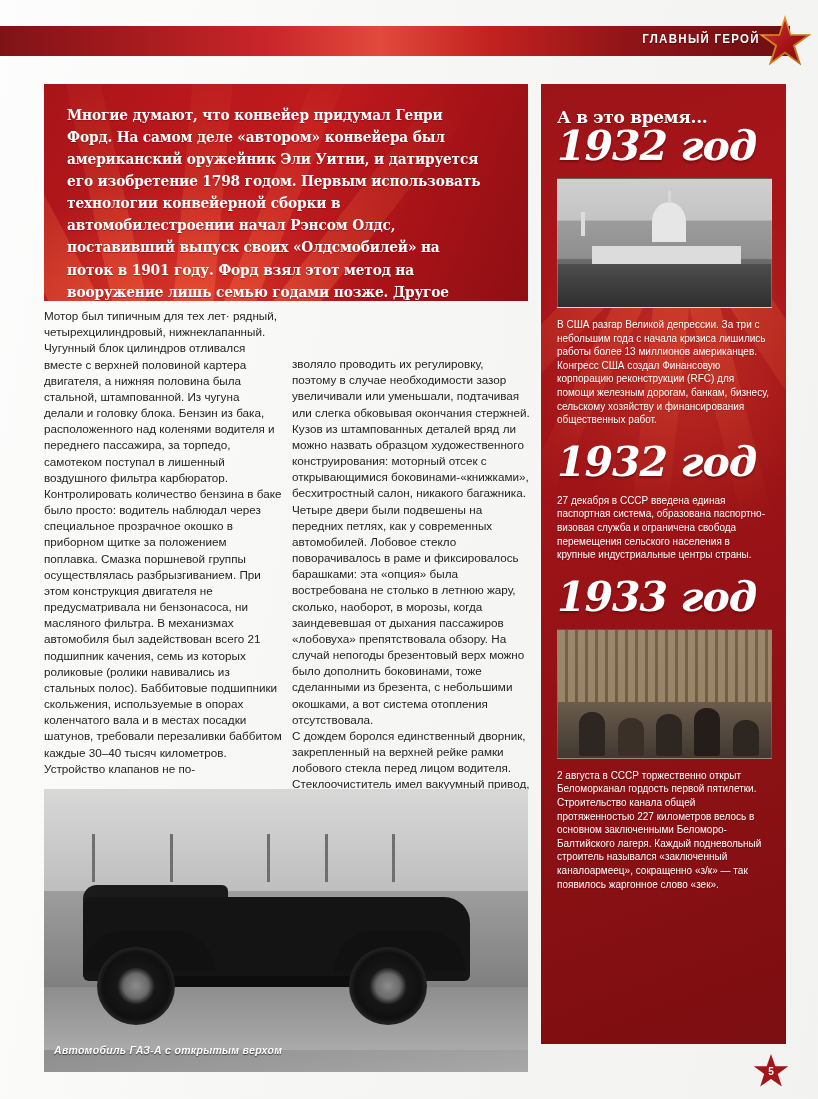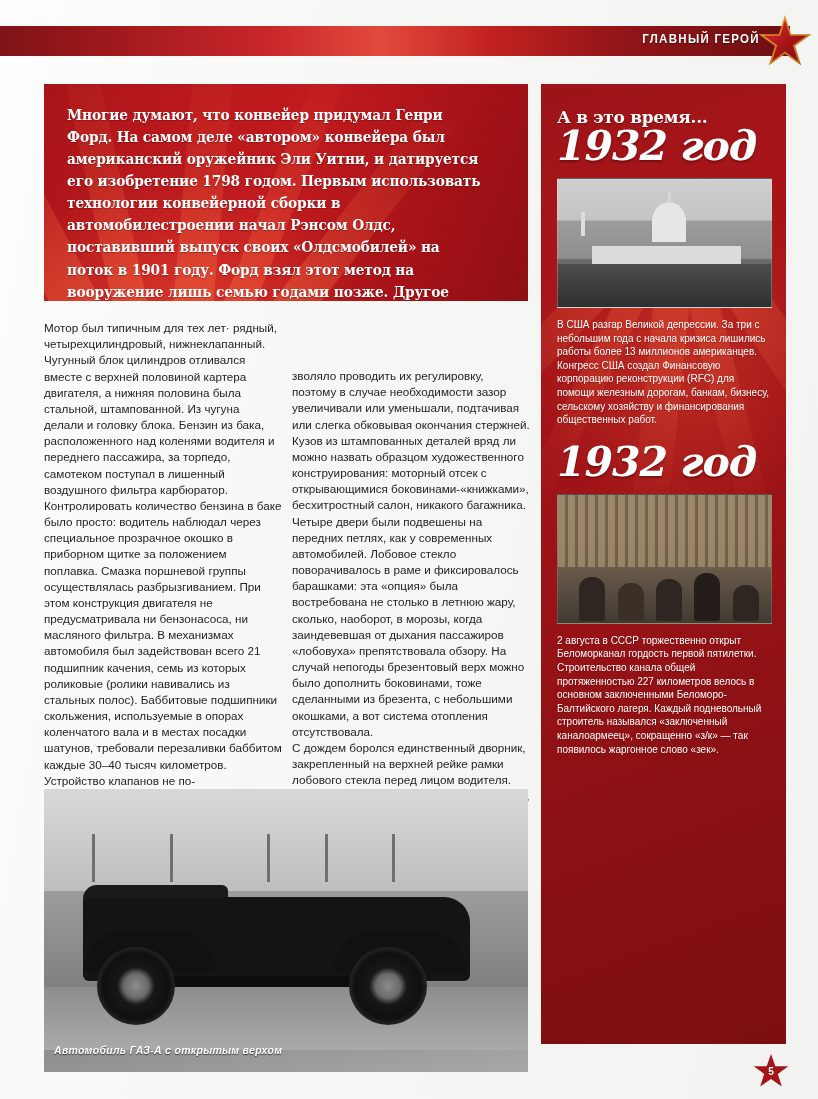--- a/index.html
+++ b/index.html
@@ -92,21 +92,21 @@
     line-height: 1.545;
     letter-spacing: -0.15px;
     text-shadow: 0 1px 1px rgba(70,0,0,0.35);
     transform: scaleX(0.96);
     transform-origin: left top;
   }
 
   
   .col {
     position: absolute;
-    top: 320px;
+    top: 308px;
     width: 238px;
     color: #242424;
     font-family: "Liberation Sans Narrow", "Liberation Sans", sans-serif;
     font-size: 11.7px;
     line-height: 1.383;
     text-align: left;
   }
   .col p { margin: 0; }
   #col-left  { left: 44px; }
   #col-mid   { left: 292px; margin-top: 48px; }
@@ -432,21 +432,23 @@
     <div class="sb-photo capitol">
       <div class="cap-obelisk"></div>
       <div class="cap-dome"></div>
       <div class="cap-base"></div>
       <div class="cap-trees"></div>
     </div>
 
     <p class="sb-text">В США     разгар Великой депрессии. За три с небольшим года с начала кризиса лишились работы более 13 миллионов американцев. Конгресс США создал Финансовую корпорацию реконструкции (RFC) для помощи железным дорогам, банкам, бизнесу, сельскому хозяйству и финансирования общественных работ.</p>
 
     <div class="sb-year tight">1932 год</div>
-
+    <p class="sb-text">27 декабря в СССР введена единая паспортная система, образована паспортно-визовая служба и ограничена свобода перемещения сельского населения в крупные индустриальные центры страны.</p>
+
+    <div class="sb-year tight">1933 год</div>
 
     <div class="sb-photo canal">
       <div class="canal-planks"></div>
       <div class="canal-fig f1"></div>
       <div class="canal-fig f2"></div>
       <div class="canal-fig f3"></div>
       <div class="canal-fig f4"></div>
       <div class="canal-fig f5"></div>
     </div>
 

